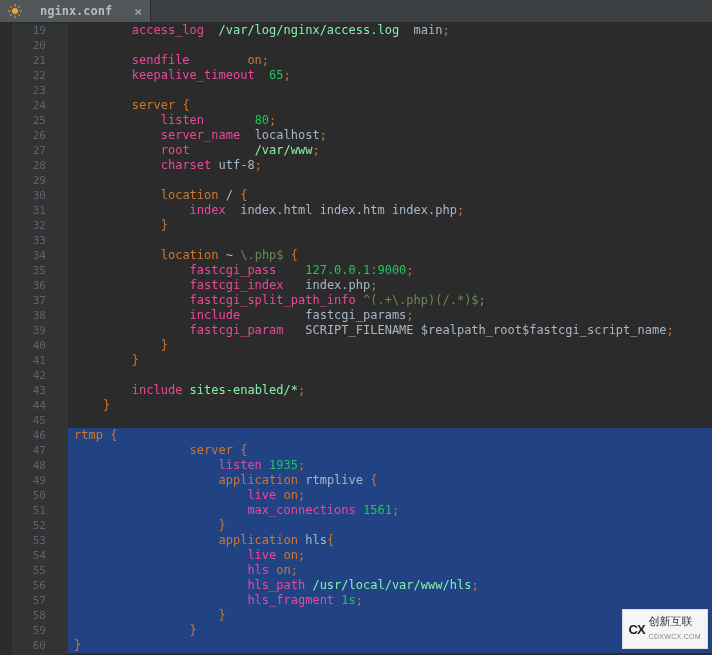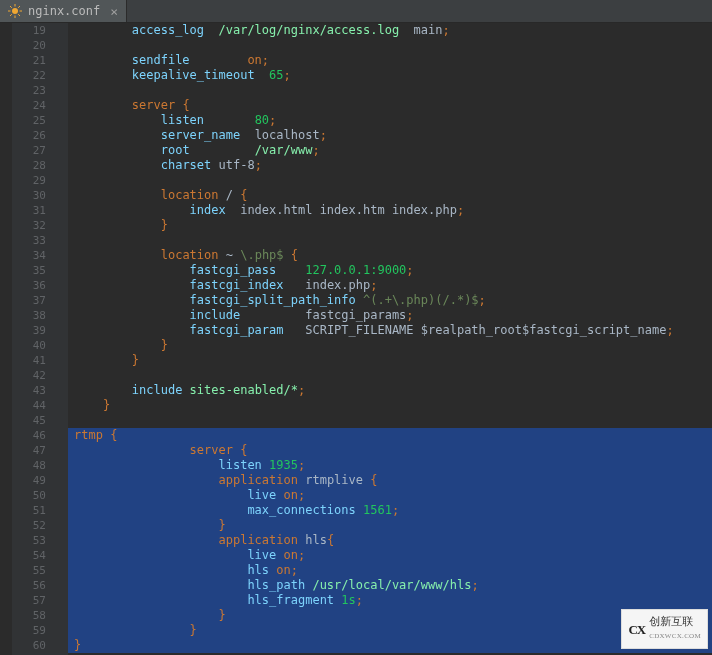--- a/index.html
+++ b/index.html
@@ -16,26 +16,27 @@
 .tabbar {
   height: 23px;
   background: #3c3f41;
   display: flex;
   align-items: stretch;
   border-bottom: 1px solid #282828;
 }
 .tab {
   display: flex;
   align-items: center;
-  gap: 6px;
+  gap: 18px;
   padding: 0 8px;
   background: #515658;
   color: #bbbbbb;
   font-size: 12px;
   border-right: 1px solid #2b2b2b;
+  font-weight: bold;
 }
 .tab .file-icon { width: 14px; height: 14px; display:flex; align-items:center; justify-content:center; }
 .tab .close { color: #a0a0a0; font-size: 13px; line-height: 1; cursor: pointer; margin-left: 4px; }
 .editor {
   display: flex;
   height: calc(655px - 23px);
   position: relative;
 }
 .gutter {
   width: 42px;
@@ -72,29 +73,29 @@
   z-index: 0;
 }
 .code pre { position: relative; z-index: 1; }
 .kw  { color: #cc7832; }
 .str { color: #6a8759; }
 .num { color: #22c55e; }
 .op  { color: #a9b7c6; }
 .pn  { color: #cc7832; }
 .id  { color: #a9b7c6; }
 .path{ color: #86efac; }
-.dir { color: #7dd3fc; }
+.dir { color: #ec4899; }
 
 .watermark {
   position: absolute;
   right: 4px;
   bottom: 6px;
   background: #f5f5f5;
   color: #333;
-  font-family: Liberation Serif, serif;
+  font-family: Liberation Sans, sans-serif;
   font-size: 11px;
   padding: 4px 6px;
   display: flex;
   align-items: center;
   gap: 4px;
   border: 1px solid #ddd;
   margin-left: 12px;
 }
 .watermark .wm-logo {
   font-weight: bold;

